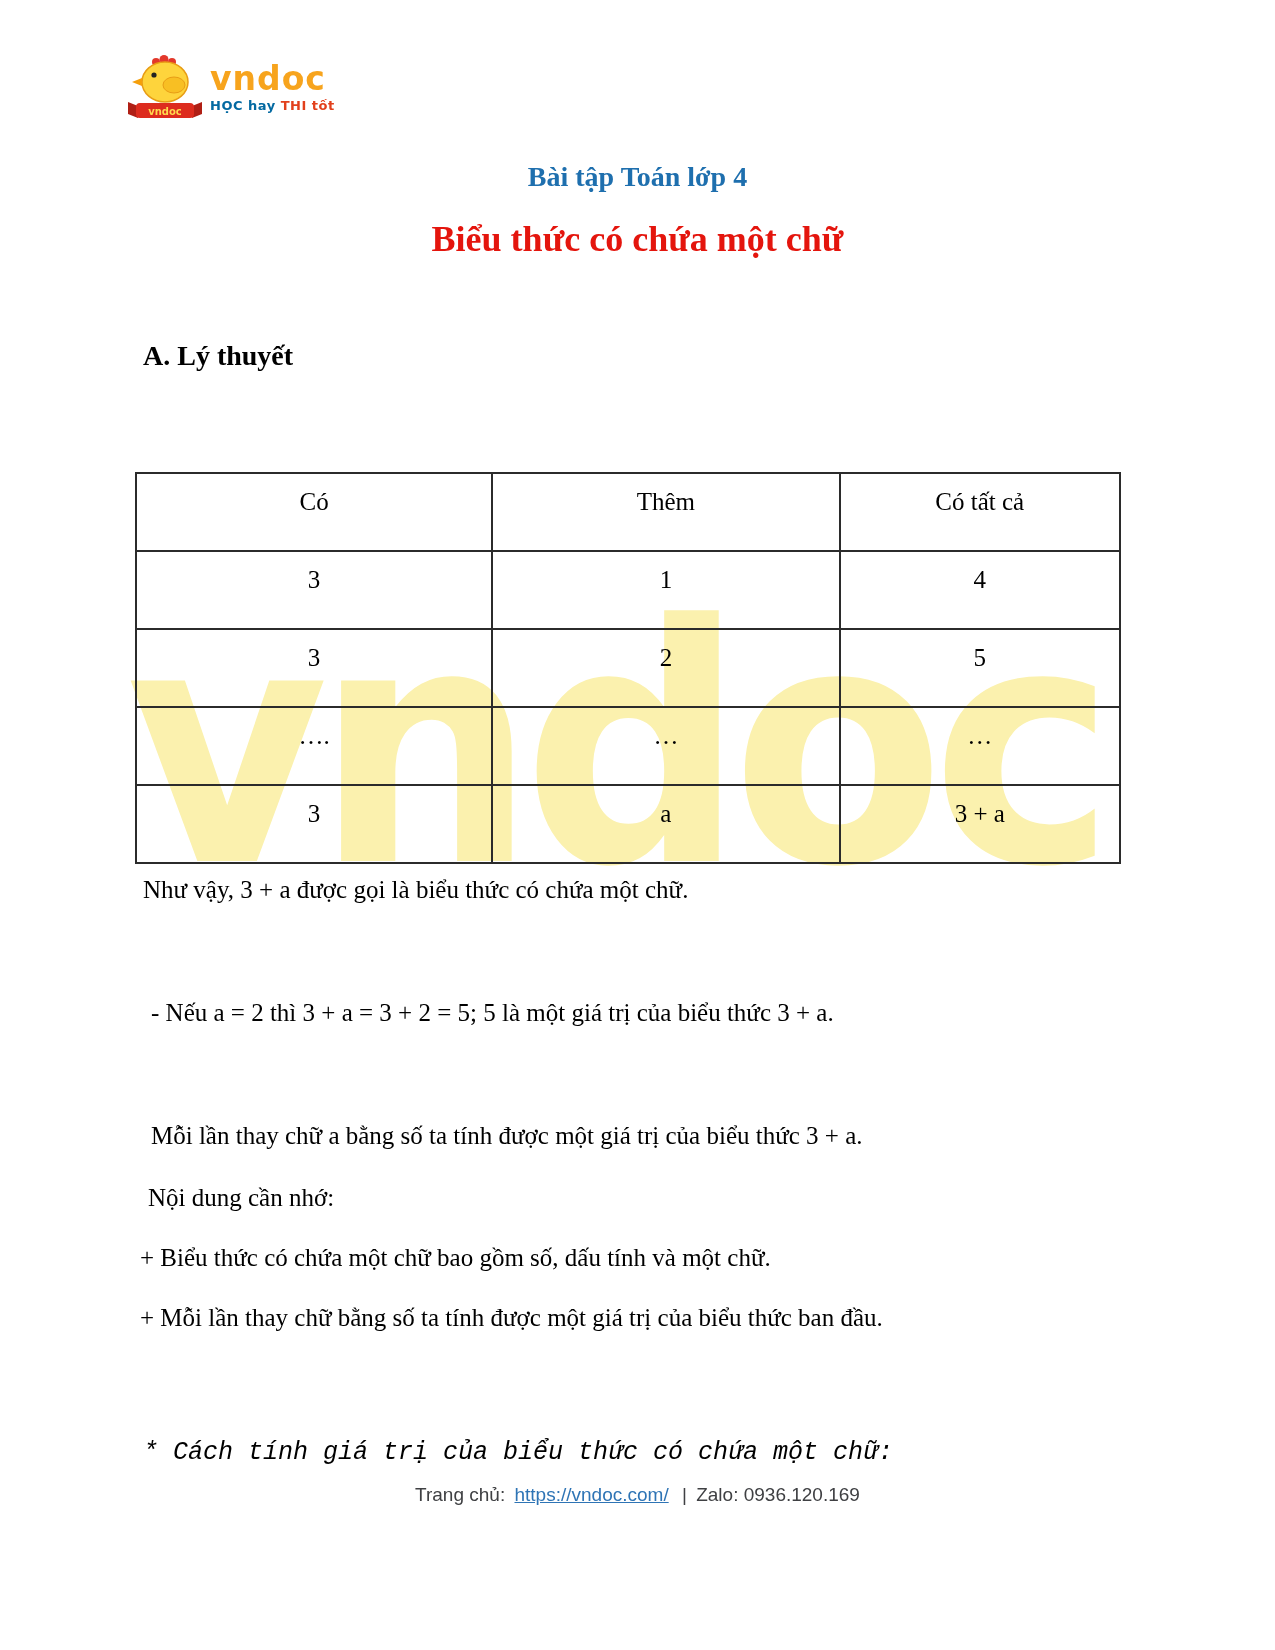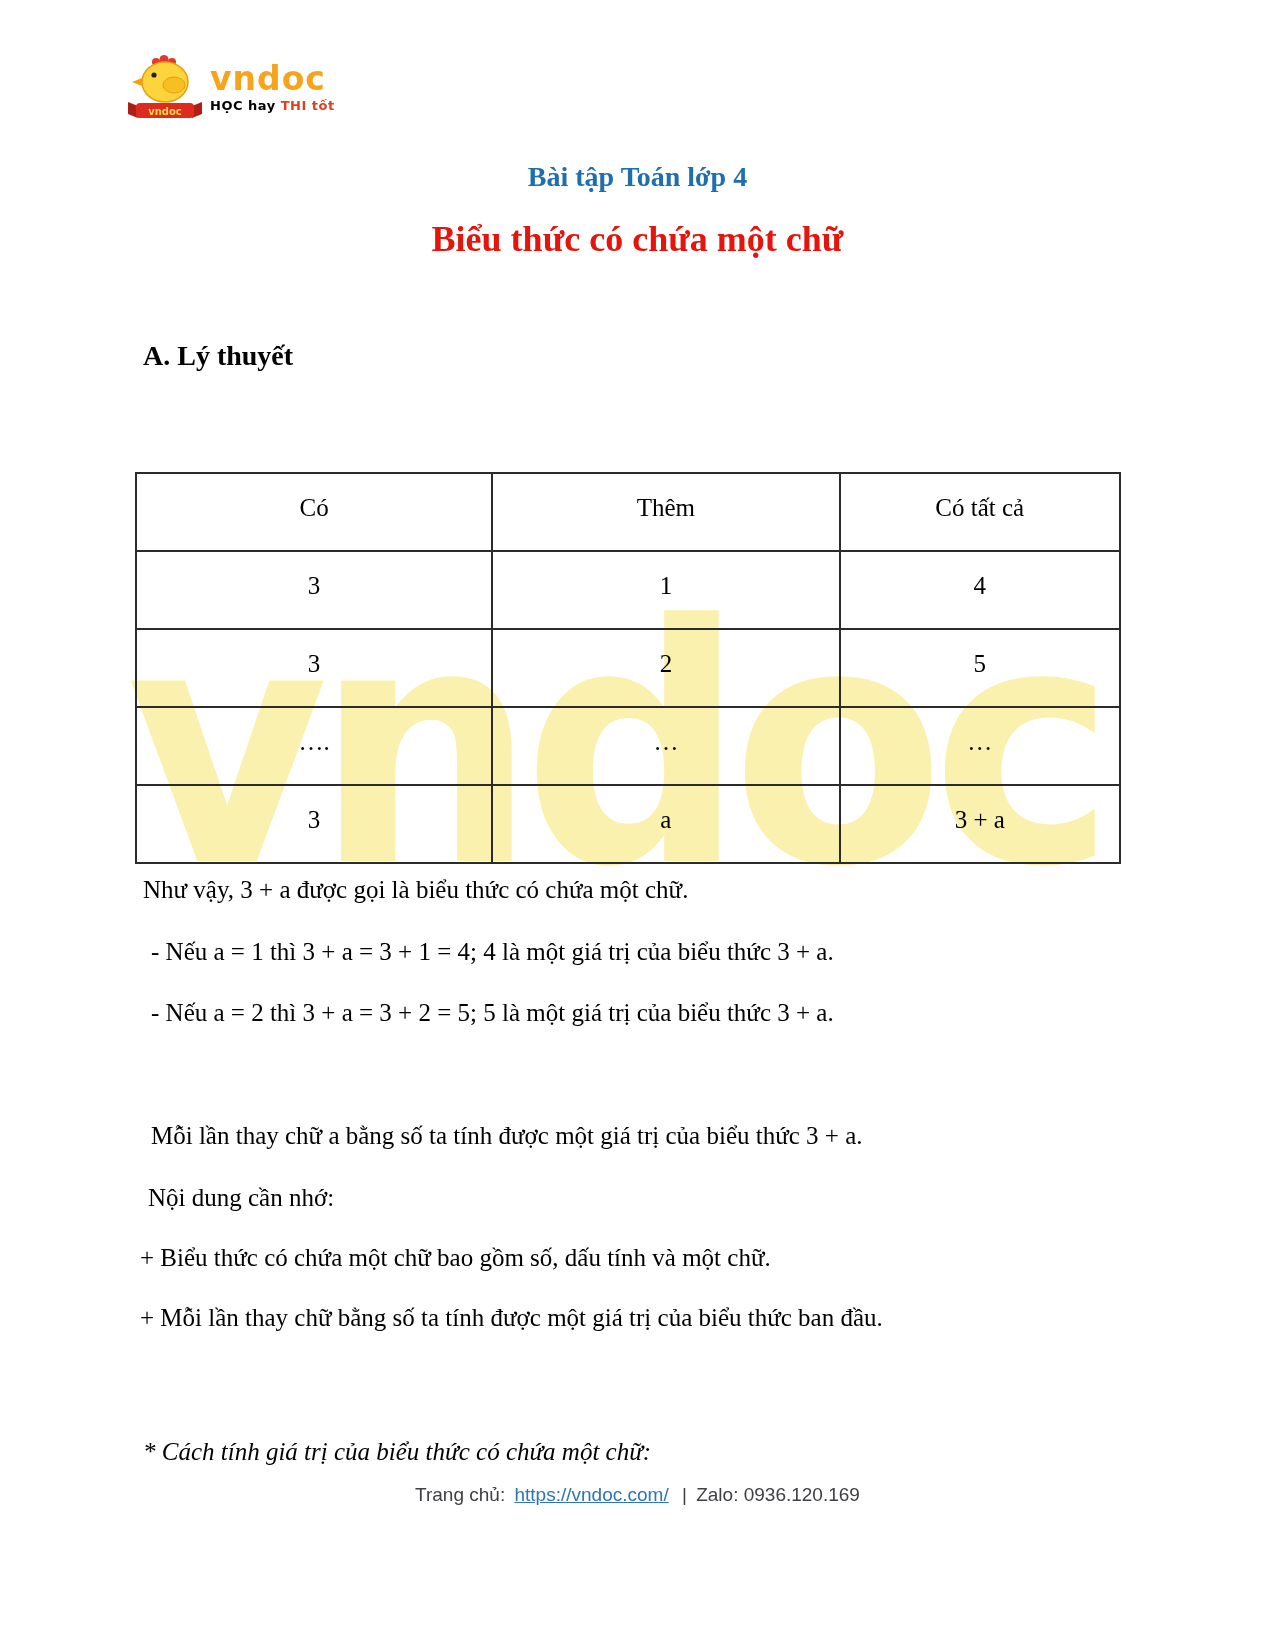--- a/index.html
+++ b/index.html
@@ -33,21 +33,21 @@
   .brand {
     font-family:"DejaVu Sans", sans-serif;
     font-weight:800; font-size:33px; line-height:1;
     color:#f7a41d; letter-spacing:1px;
   }
   .tagline {
     font-family:"DejaVu Sans", sans-serif;
     font-weight:bold; font-size:13px; line-height:1;
     margin-top:4px; letter-spacing:.5px; white-space:nowrap;
   }
-  .tagline .green { color:#000000;text-align:right; }
+  .tagline .green { color:#0369a1;text-align:right; }
   .tagline .red { color:#e2401c;margin-top:44px; }
   
   .title {
     position:absolute; top:161px; left:0; width:100%;
     text-align:center; font-weight:bold; font-size:28px;
     color:#1e6fae; z-index:1;
   }
   .subtitle {
     position:absolute; top:218px; left:0; width:100%;
     text-align:center; font-weight:bold; font-size:36px;
@@ -58,31 +58,31 @@
     font-weight:bold; font-size:28px; z-index:1;
   }
   
   .para {
     position:absolute; left:143px;
     font-size:25px; white-space:nowrap; z-index:1;
   }
   .para.indent { left:151px; }
   .para.indent2 { left:148px;text-align:center; }
   .para.plus { left:140px; }
-  .para.italic { font-style:italic; }
+  .para.italic { font-style:italic;font-family:Liberation Mono, monospace; }
   
   .the-table {
     position:absolute; left:135px; top:472px; width:986px;
     border-collapse:collapse; z-index:1;
     background:transparent;
   }
   .the-table td, .the-table th {
     border:2px solid #2b2b2b;
     height:78px; vertical-align:top;
-    padding-top:20px;
+    padding-top:14px;
     text-align:center;
     font-size:25px; font-weight:normal;
     background:transparent;
   }
   .the-table .c1 { width:36.2%; }
   .the-table .c2 { width:35.3%; }
   .the-table .c3 { width:28.5%;margin-top:27px; }
   
   .footer {
     position:absolute; top:1484px; left:0; width:100%;
@@ -152,21 +152,20 @@
       </tr>
       <tr>
         <td>3</td>
         <td>a</td>
         <td>3 + a</td>
       </tr>
     </tbody>
   </table>
 
   <div class="para" style="top:876px">Như vậy, 3 + a được gọi là biểu thức có chứa một chữ.</div>
-  <div class="para indent" style="top:938px">- Nếu a = 1 thì 3 + a = 3 + 1 = 4; 4 là một giá trị của biểu thức 3 + a.</div>
   <div class="para indent" style="top:999px">- Nếu a = 2 thì 3 + a = 3 + 2 = 5; 5 là một giá trị của biểu thức 3 + a.</div>
   <div class="para indent" style="top:1122px">Mỗi lần thay chữ a bằng số ta tính được một giá trị của biểu thức 3 + a.</div>
   <div class="para indent2" style="top:1184px">Nội dung cần nhớ:</div>
   <div class="para plus" style="top:1244px">+ Biểu thức có chứa một chữ bao gồm số, dấu tính và một chữ.</div>
   <div class="para plus" style="top:1304px">+ Mỗi lần thay chữ bằng số ta tính được một giá trị của biểu thức ban đầu.</div>
   <div class="para italic" style="top:1438px">* Cách tính giá trị của biểu thức có chứa một chữ:</div>
 
   <div class="footer">
     <span>Trang chủ:</span>
     <a href="#">https://vndoc.com/</a>

